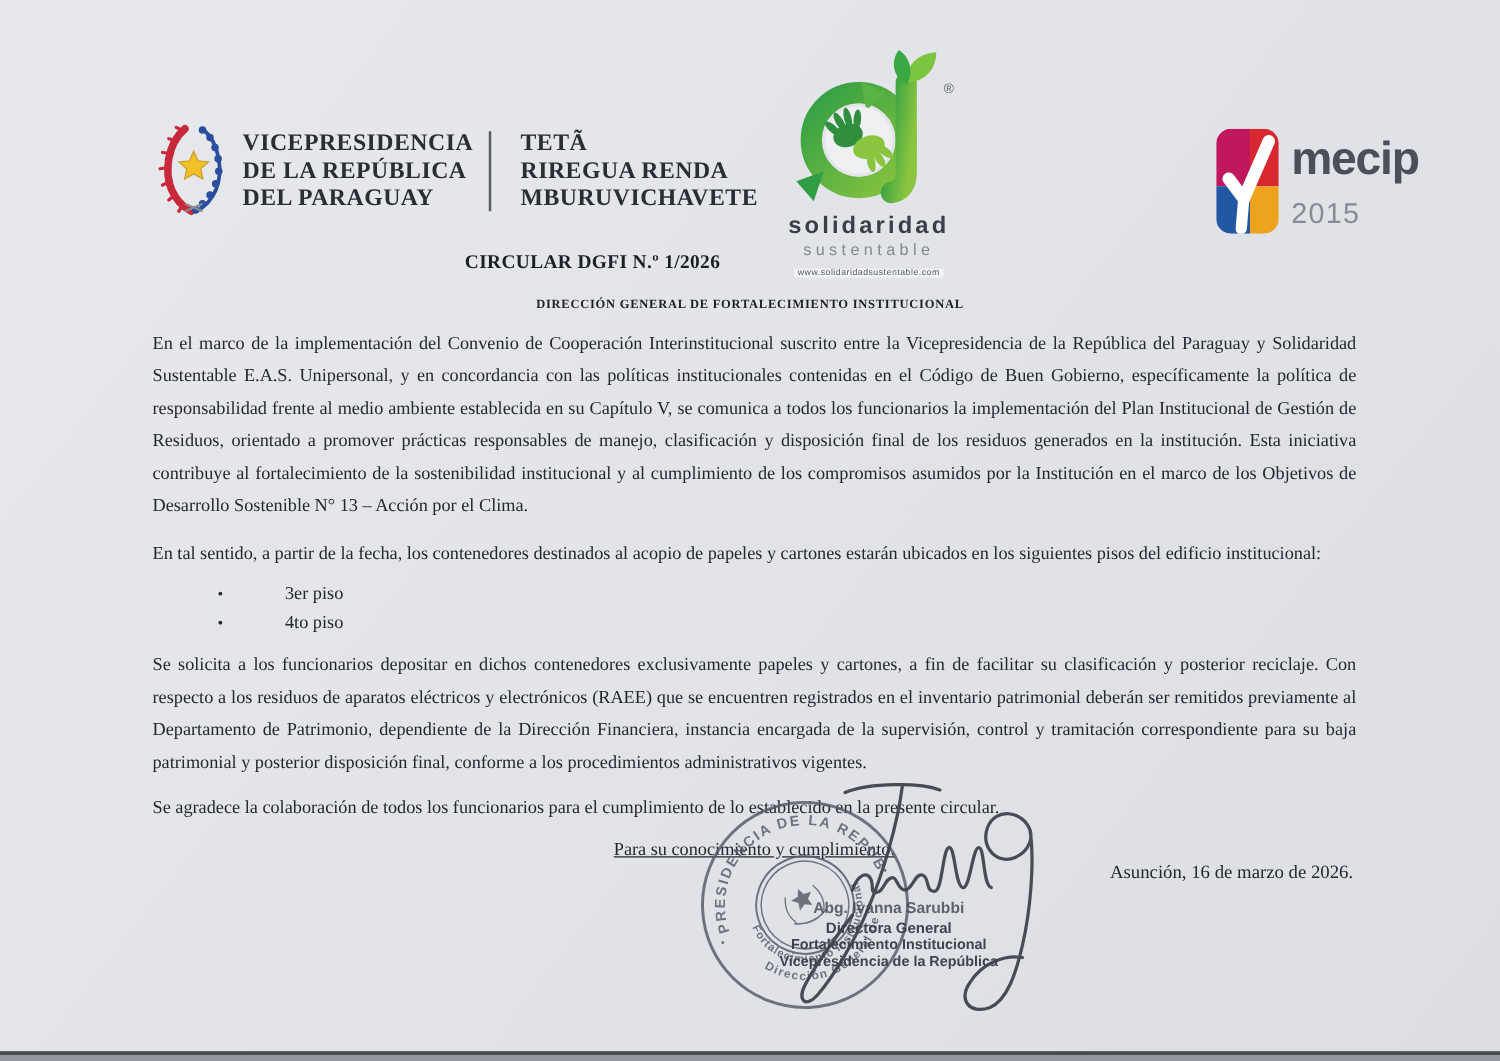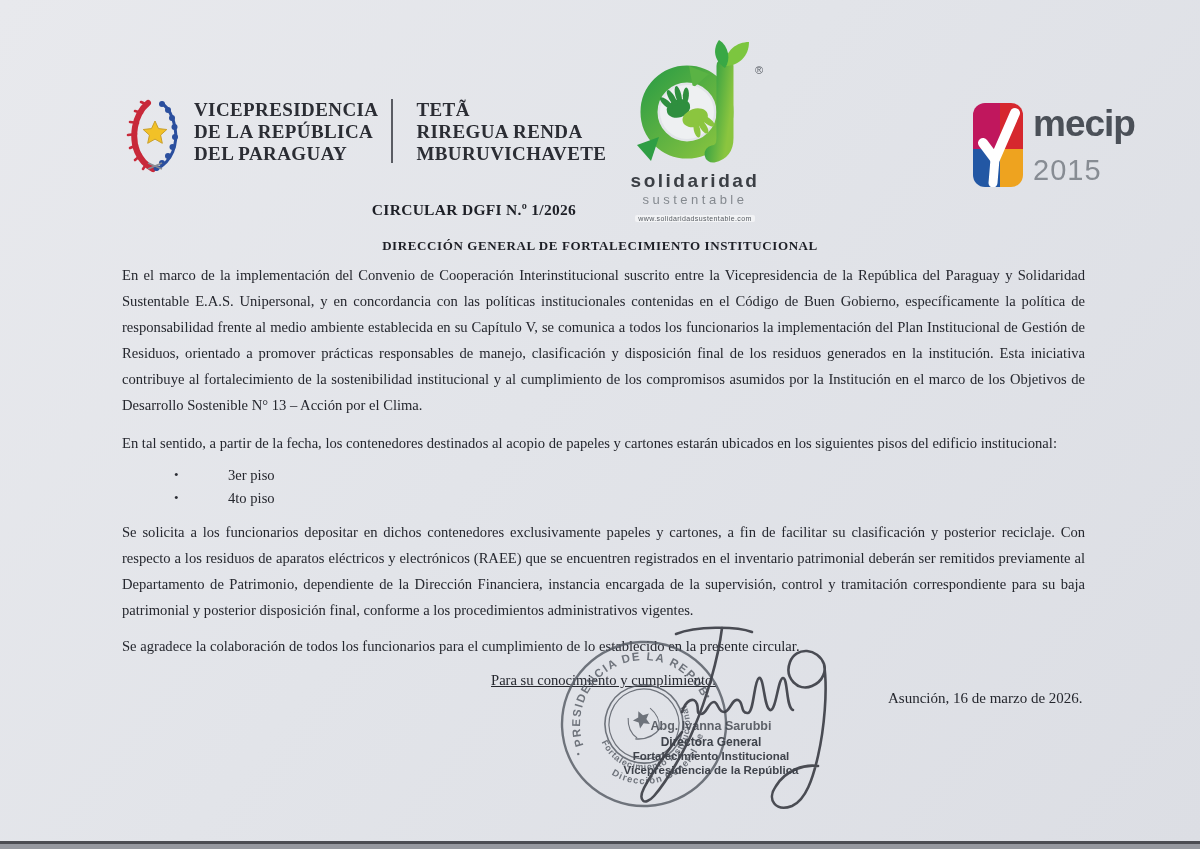--- a/index.html
+++ b/index.html
@@ -10,44 +10,44 @@
     position:relative; width:1200px; height:849px;
     background:linear-gradient(128deg,#e8e9ed 0%,#e2e4e9 45%,#dcdee4 100%);
     color:#23252b;
   }
   .paper-edge {
     position:absolute; left:0; right:0; bottom:0; height:8px;
     border-top:3px solid #4b4c52; background:#96989f;
   }
 
   
-  .hdr-left { position:absolute; left:126px; top:99px; display:flex; align-items:flex-start; }
+  .hdr-left { position:absolute; left:126px; top:99px; display:flex; align-items:center; }
   .hdr-left .txt { margin-left:10px; font-size:19px; line-height:22px; font-weight:600;
     letter-spacing:.4px; color:#2b2d34; white-space:nowrap; }
   .hdr-left .divider { width:2px; height:64px; background:#5a5c63; margin:0 13px; }
 
   .hdr-center { position:absolute; left:612px; top:40px; width:166px; text-align:center; }
   .hdr-center .brand1 { font-family:"Liberation Sans",sans-serif; font-size:19px;
     letter-spacing:2.5px; color:#3b3f45; font-weight:600; margin-top:2px; }
   .hdr-center .brand2 { font-family:"Liberation Sans",sans-serif; font-size:13px;
     letter-spacing:3.5px; color:#84898f; font-weight:500; }
   .hdr-center .brand-url { font-family:"Liberation Sans",sans-serif; font-size:7px;
     letter-spacing:.4px; color:#555a60; background:#f2f3f5; display:inline-block;
     padding:0 3px; border-radius:2px; }
 
   .hdr-right { position:absolute; left:933px; top:103px; display:flex; align-items:center;padding-left:40px; }
   .mecip-words { margin-left:10px; font-family:"Liberation Sans",sans-serif; line-height:1; }
   .mecip-name { font-size:37px; font-weight:700; color:#4b5058; letter-spacing:-1px; }
-  .mecip-year { font-size:29px; font-weight:400; color:#878c93; margin-top:14px; letter-spacing:1px; }
+  .mecip-year { font-size:23px; font-weight:400; color:#878c93; margin-top:14px; letter-spacing:1px; }
 
   
   .doc-title { position:absolute; left:0; width:948px; top:201px; text-align:center;
     font-size:15.5px; font-weight:700; letter-spacing:.3px; color:#1d1f26; }
   .doc-subtitle { position:absolute; left:0; width:1200px; top:238px; text-align:center;
-    font-size:13px; font-weight:700; letter-spacing:.6px; color:#1d1f26; }
+    font-size:10px; font-weight:700; letter-spacing:.6px; color:#1d1f26; }
 
   
   .content { position:absolute; left:122px; width:963px; top:262px;
     font-size:14.6px; line-height:26px; color:#25272e; text-align:justify; }
   .content p.p1 { margin-bottom:12px; }
   .content p.p2 { margin-bottom:8px; }
   .content ul { list-style:none; margin:0 0 10px 0; }
   .content li { display:flex; line-height:22.5px; text-align:left; }
   .content li::before { content:"\2022"; width:14px; margin-left:52px; margin-right:40px;
     font-size:13px; color:#2a2c33; }

